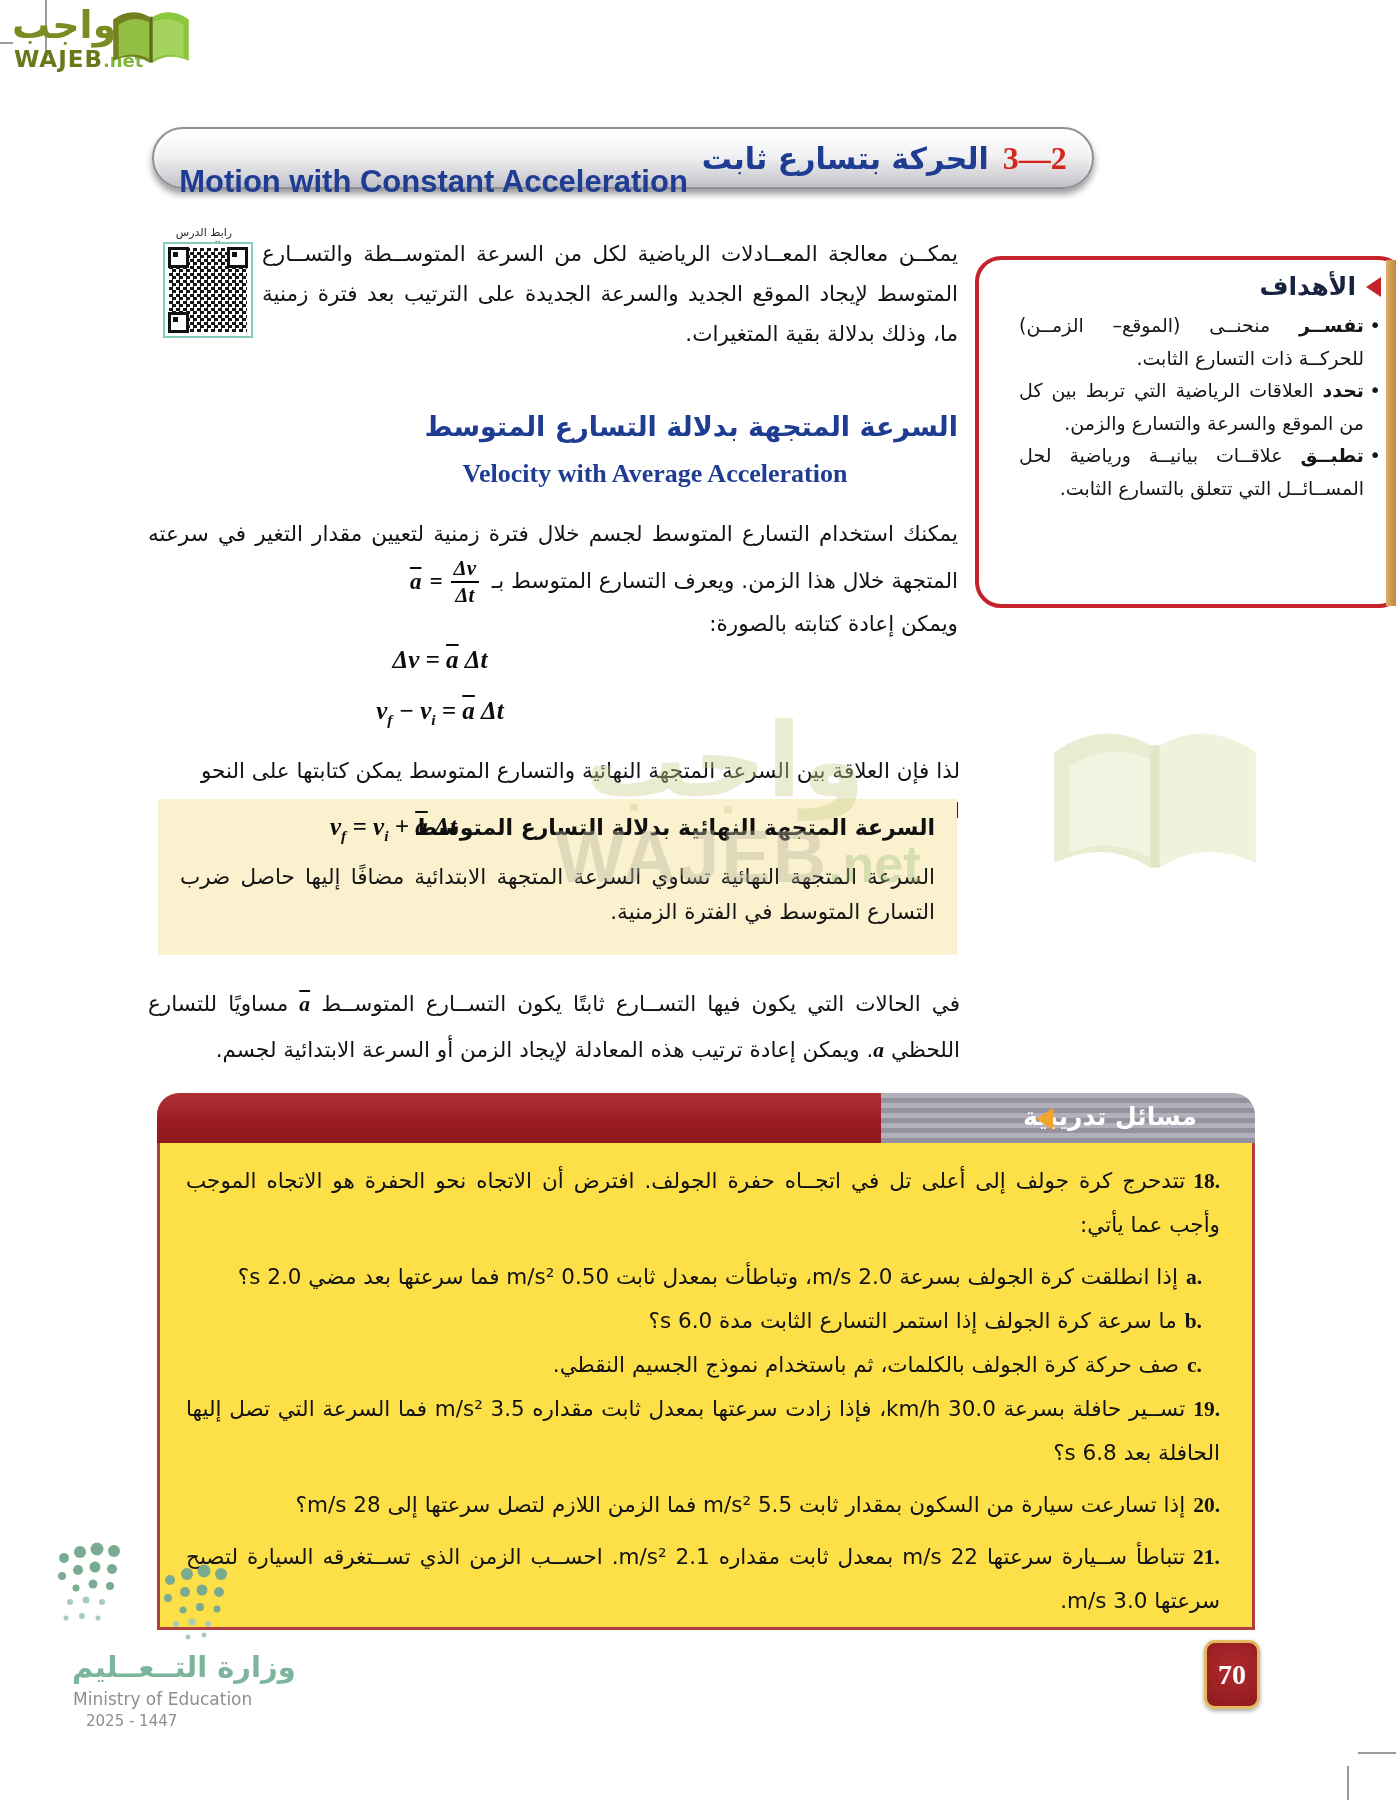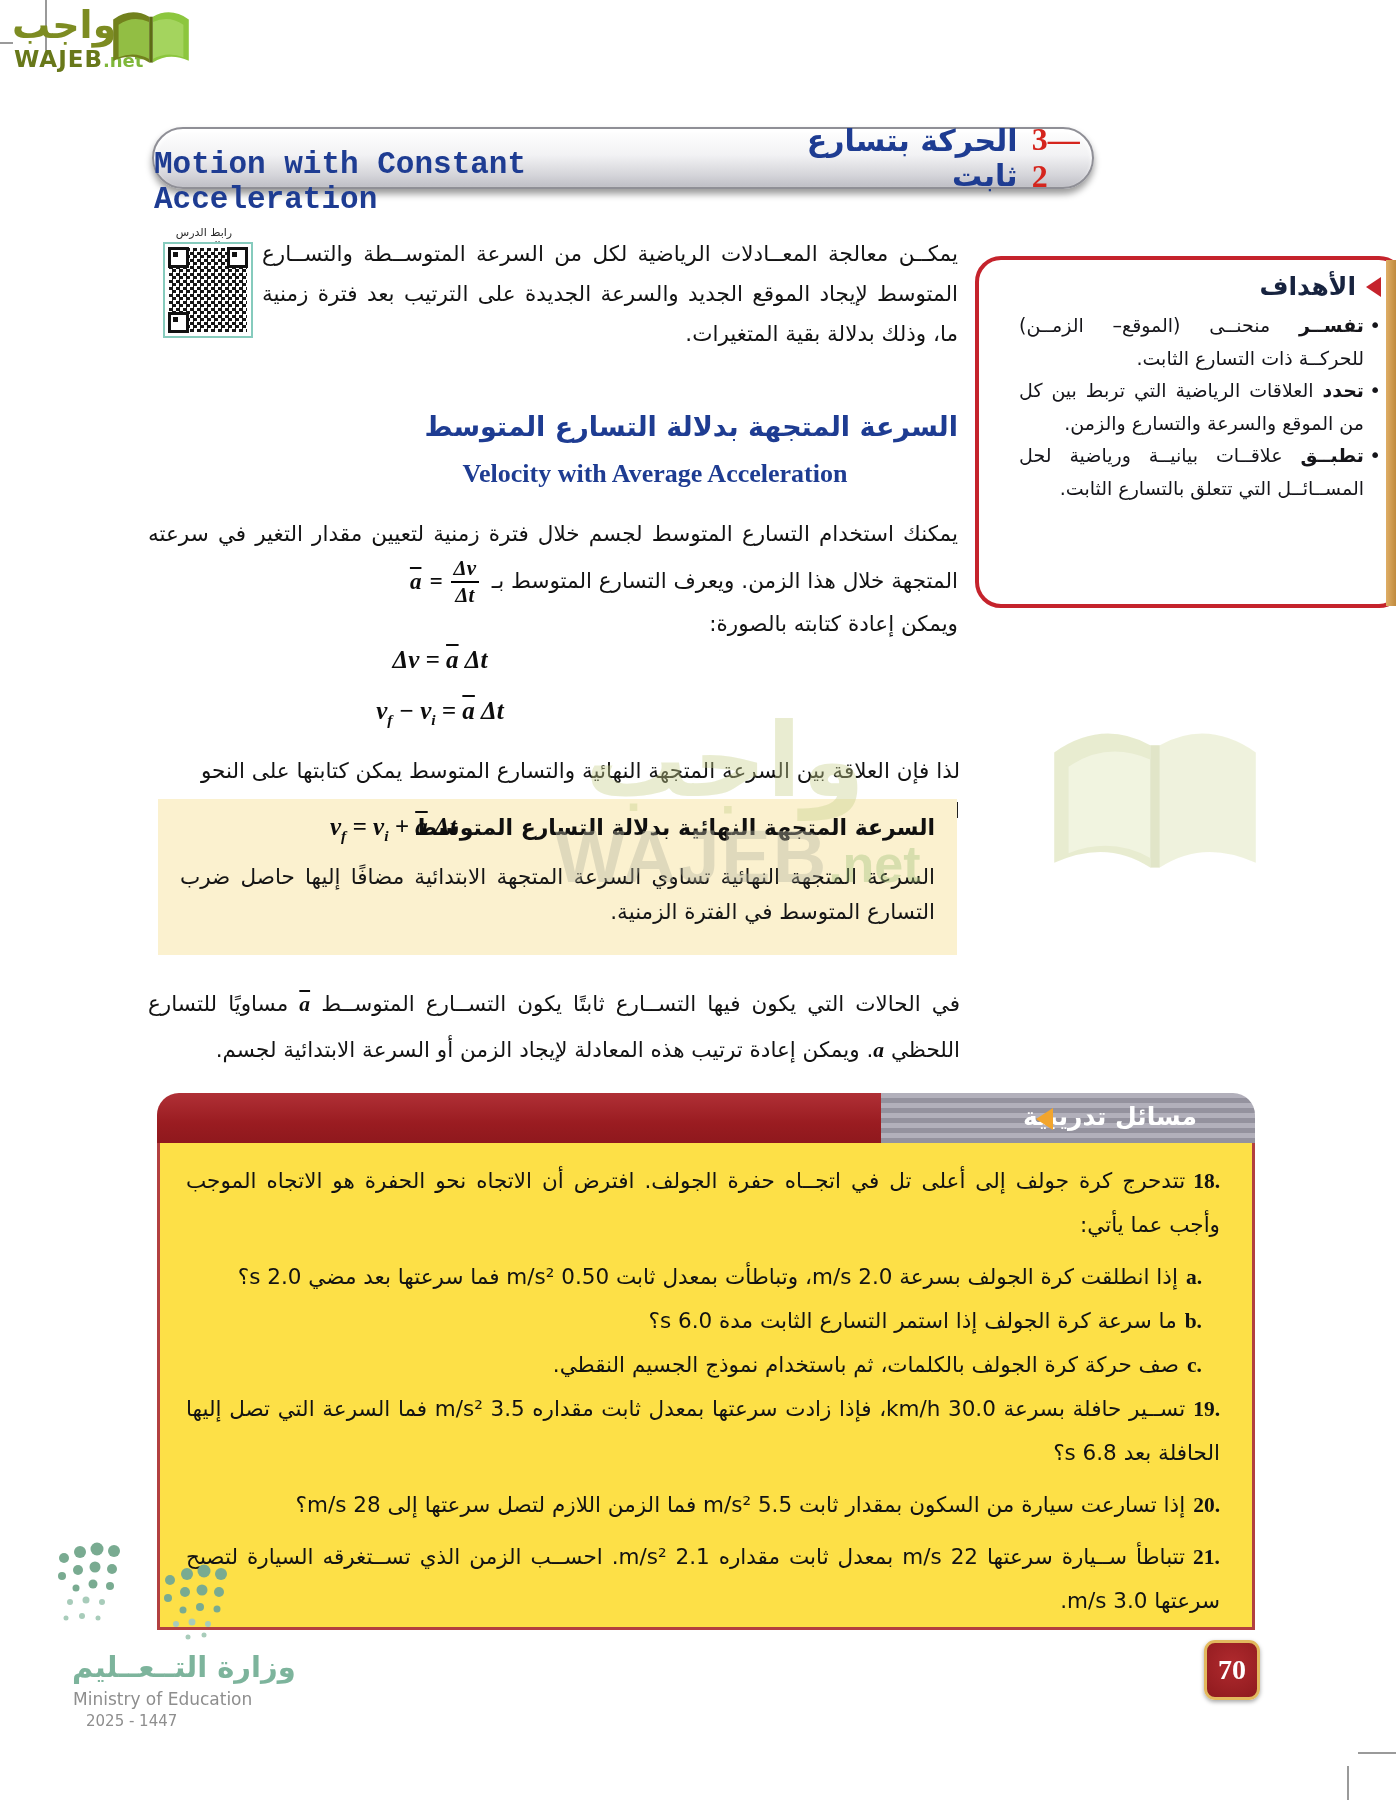--- a/index.html
+++ b/index.html
@@ -20,21 +20,21 @@
   .tl-latin .tld{font-size:18px;color:#7fb73a;letter-spacing:0;}
   .tl-book{position:absolute;left:100px;top:0px;}
 
   
   .hdrpill{position:absolute;left:152px;top:127px;width:938px;height:58px;border-radius:999px;
     background:linear-gradient(180deg,#ffffff 0%,#f2f2f4 45%,#d4d4d9 80%,#bfbfc6 100%);
     border:2px solid #8f8f96;box-shadow:0 5px 7px rgba(0,0,0,.4), inset 0 3px 4px #fff;
     display:flex;align-items:center;justify-content:center;direction:rtl;gap:14px;}
   .hdr-num{font-family:"Liberation Serif",serif;font-size:32px;font-weight:bold;color:#d5251d;direction:ltr;}
   .hdr-ar{font-size:30px;font-weight:bold;color:#1e3c92;}
-  .hdr-en{font-family:Liberation Mono, monospace;font-size:31px;font-weight:bold;color:#1e3c92;direction:ltr;margin-top:48px;}
+  .hdr-en{font-family:Liberation Sans, sans-serif;font-size:31px;font-weight:bold;color:#1e3c92;direction:ltr;margin-top:48px;}
 
   
   .qr-label{position:absolute;left:158px;top:226px;width:92px;text-align:center;font-size:11px;color:#2a2a2a;}
   .qrbox{position:absolute;left:163px;top:242px;width:78px;height:84px;border:2px solid #86cbbd;background:#fff;padding:4px;}
   .qrpat{position:relative;width:100%;height:100%;
      background:conic-gradient(#161616 90deg,transparent 90deg 180deg,#161616 180deg 270deg,transparent 270deg 360deg);
      background-size:7px 7px;}
   .fin{position:absolute;width:15px;height:15px;border:3px solid #111;background:#fff;}
   .fin i{display:block;width:5px;height:5px;background:#111;margin:2px;}
   .fin1{left:-1px;top:-1px;} .fin2{right:-1px;top:-1px;} .fin3{left:-1px;bottom:-1px;}
@@ -109,21 +109,21 @@
   .prob{direction:rtl;text-align:justify;font-size:21.5px;line-height:44px;margin-bottom:8px;color:#121212;}
   .pnum{font-weight:bold;font-family:"Liberation Serif",serif;direction:ltr;unicode-bidi:isolate;padding-left:8px;}
   .sub{padding-right:18px;margin-bottom:0;}
   .plet{font-weight:bold;font-family:"Liberation Serif",serif;direction:ltr;unicode-bidi:isolate;padding-left:8px;}
 
   
   .moe-dots{position:absolute;left:50px;top:1540px;z-index:3;}
   .moe-ar{position:absolute;left:72px;top:1650px;font-size:29px;font-weight:bold;color:#7db49c;}
   .moe-en{position:absolute;left:73px;top:1689px;font-size:17px;color:#8e8e8e;}
   .moe-years{position:absolute;left:86px;top:1712px;font-size:15px;color:#8e8e8e;}
-  .pagebadge{position:absolute;left:1204px;top:1640px;width:56px;height:60px;border-radius:11px;
+  .pagebadge{position:absolute;left:1204px;top:1640px;width:56px;height:69px;border-radius:11px;
      background:radial-gradient(circle at 50% 40%,#b02a2e,#8e1a1e);border:3px solid #e2b95e;
      box-sizing:border-box;display:flex;align-items:center;justify-content:center;
      font-family:"Liberation Serif",serif;font-size:28px;font-weight:bold;color:#fff;
      box-shadow:0 2px 4px rgba(0,0,0,.35);}
 </style>
 </head>
 <body>
 
 <div class="page">
 

